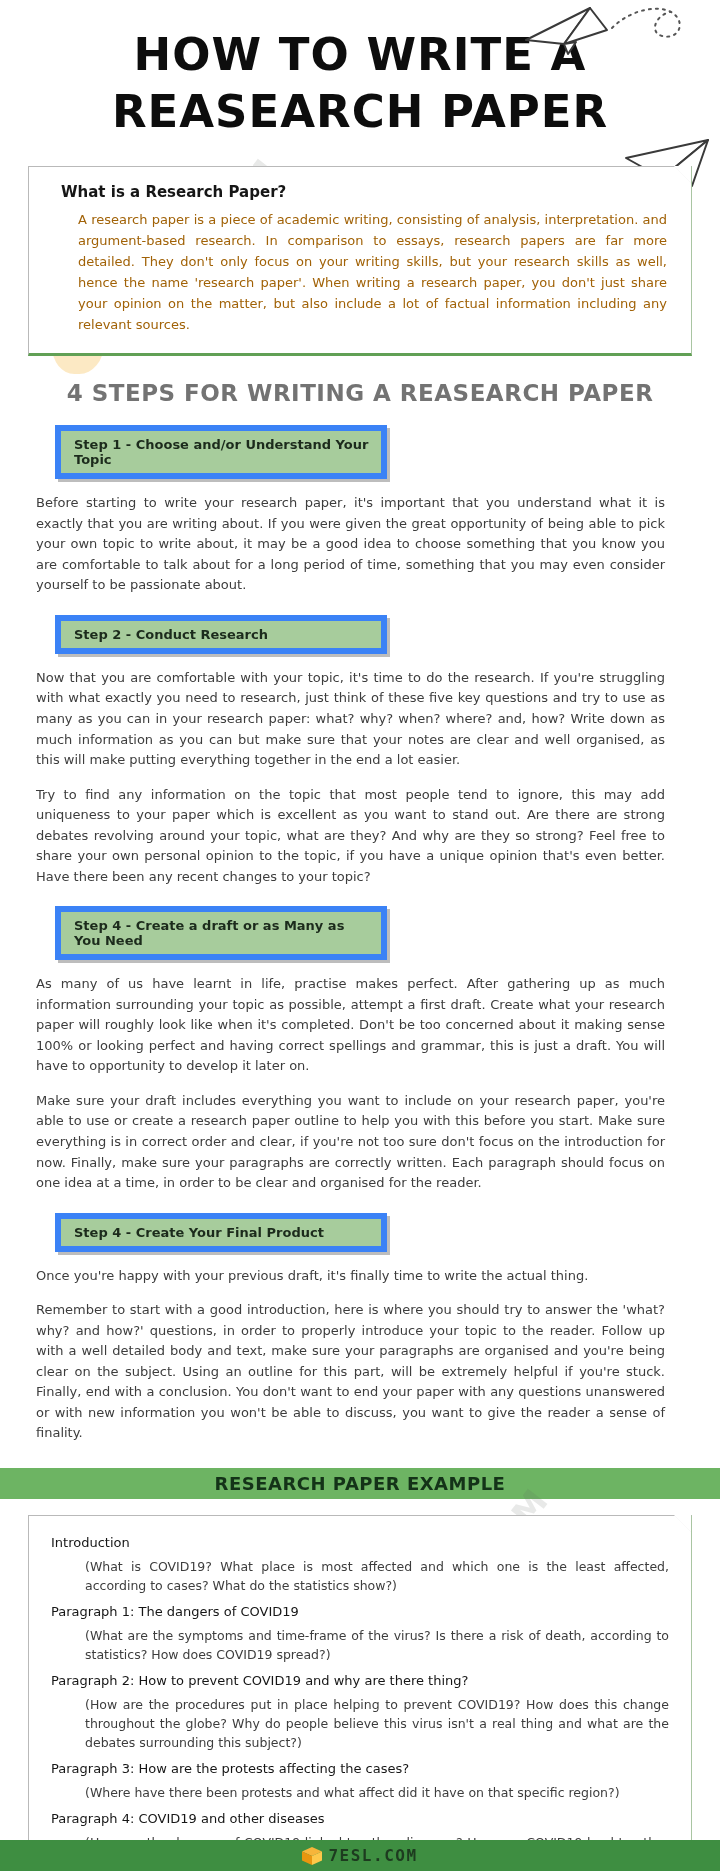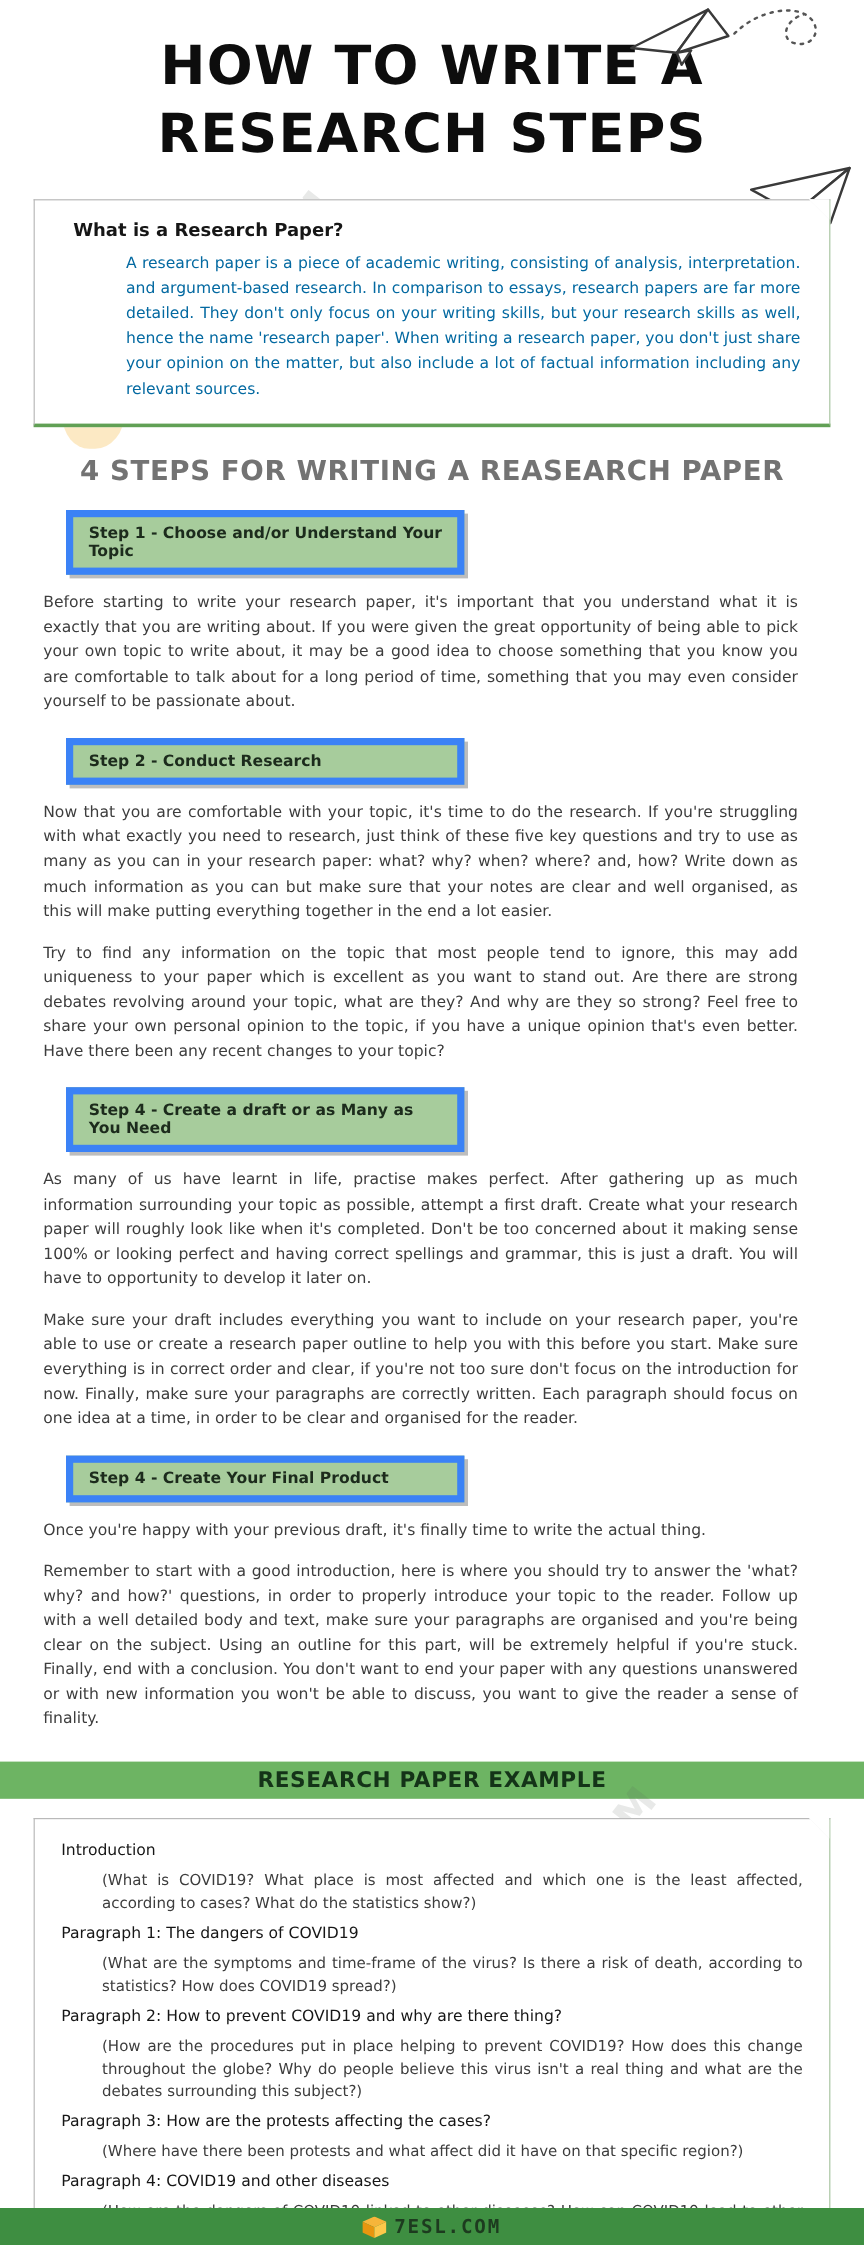--- a/index.html
+++ b/index.html
@@ -29,21 +29,21 @@
     position:absolute;top:0;right:0;width:0;height:0;
     border-top:16px solid #ececec;border-left:16px solid transparent;
   }
   .fold::after{
     content:"";position:absolute;top:-17px;left:-17px;width:0;height:0;
     border-bottom:17px solid transparent;border-right:17px solid #ffffff;
   }
   .intro-inner{padding:16px 24px 18px 32px;}
   .intro-heading{font-size:15px;font-weight:800;color:#161616;margin:0 0 8px 0;}
   .intro-body{
-    margin:0 0 0 44px;font-size:13px;line-height:1.62;color:#0369a1;text-align:justify;
+    margin:0 0 0 17px;font-size:13px;line-height:1.62;color:#a16207;text-align:justify;
   }
 
   
   .steps-heading{
     margin-top:24px;text-align:center;font-size:23px;font-weight:900;
     color:#737373;letter-spacing:0.5px;
   }
   .step-header{
     box-sizing:border-box;margin:19px 0 0 55px;width:332px;
     background:#a7cc9c;border:6px solid #3b82f6;box-shadow:3px 3px 0 #bdbdbd;
@@ -98,21 +98,21 @@
 
 <div class="poster">
 
   <div class="watermark wm-1">7ESL.COM</div>
   <div class="watermark wm-2">7ESL.COM</div>
   <div class="blob blob-1"></div>
   <div class="blob blob-2"></div>
 
   <div class="title">
     <div>HOW TO WRITE A</div>
-    <div>RESEARCH STEPS</div>
+    <div>REASEARCH PAPER</div>
   </div>
 
   <svg class="plane-top" viewBox="0 0 190 62">
     <g fill="#ffffff" stroke="#3a3a3a" stroke-width="2" stroke-linejoin="round">
       <path d="M14 40 L78 8 L52 44 Z"></path>
       <path d="M78 8 L95 30 L52 44 Z"></path>
       <path d="M52 44 L56 54 L64 42 Z"></path>
     </g>
     <path d="M100 28 C120 8, 150 4, 162 14 C174 24, 166 40, 150 36 C138 33, 142 16, 158 12" fill="none" stroke="#555" stroke-width="2" stroke-dasharray="2 5" stroke-linecap="round"></path>
   </svg>

